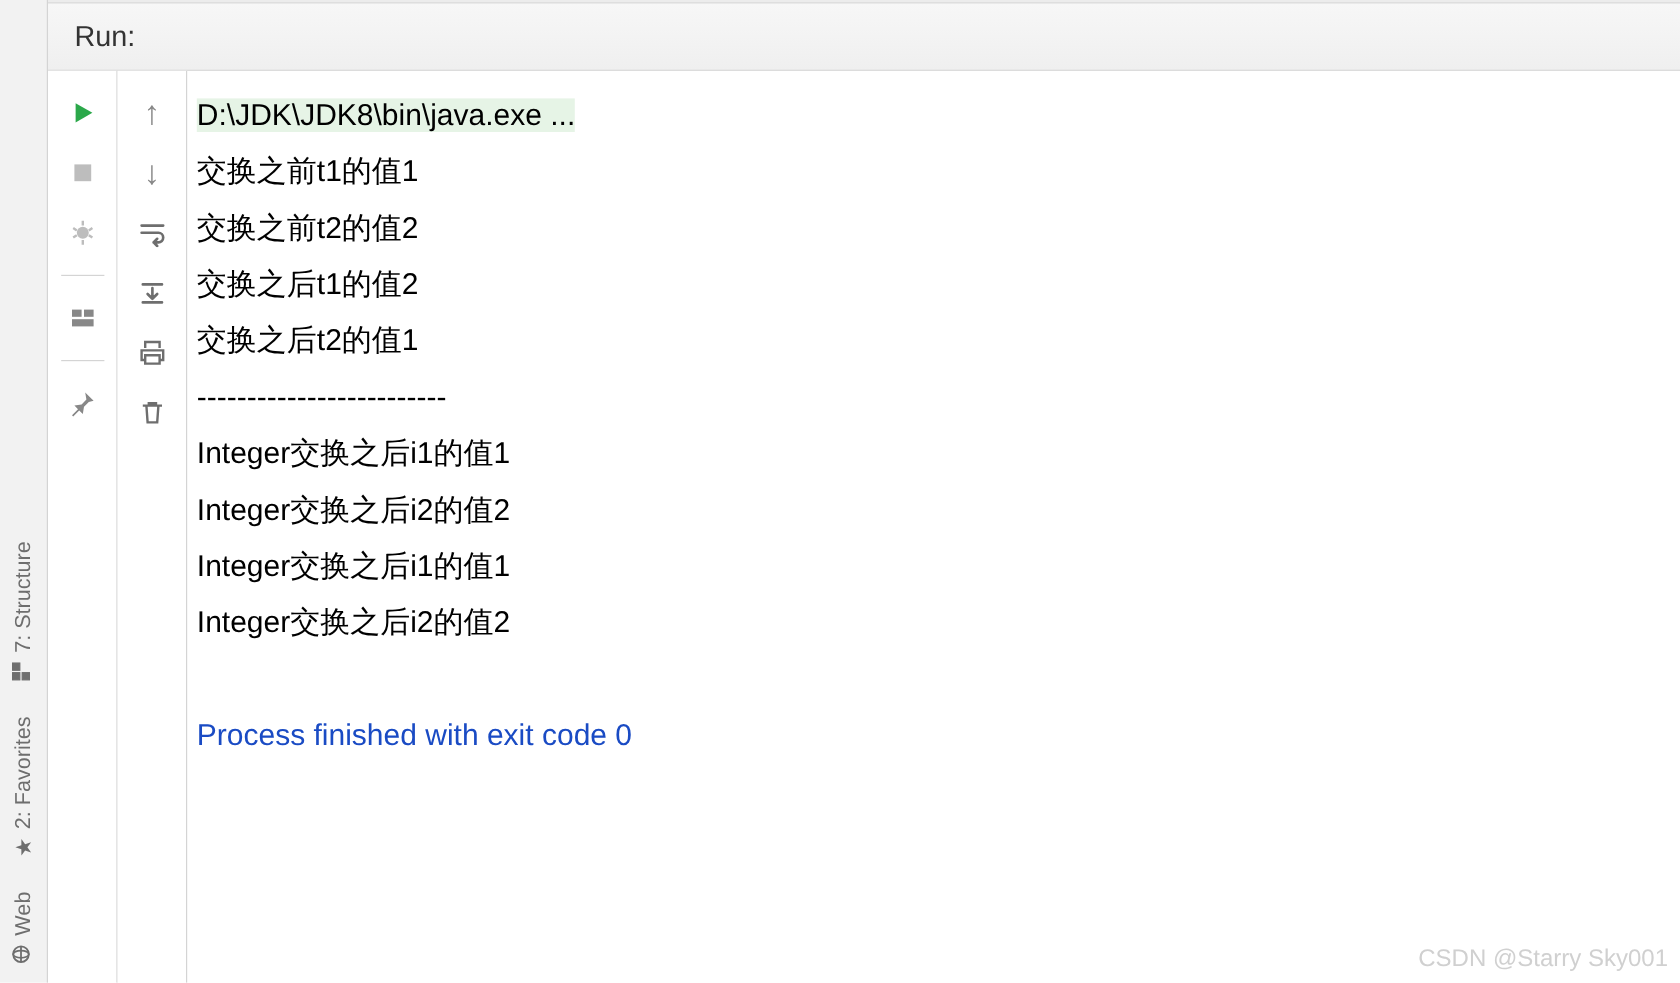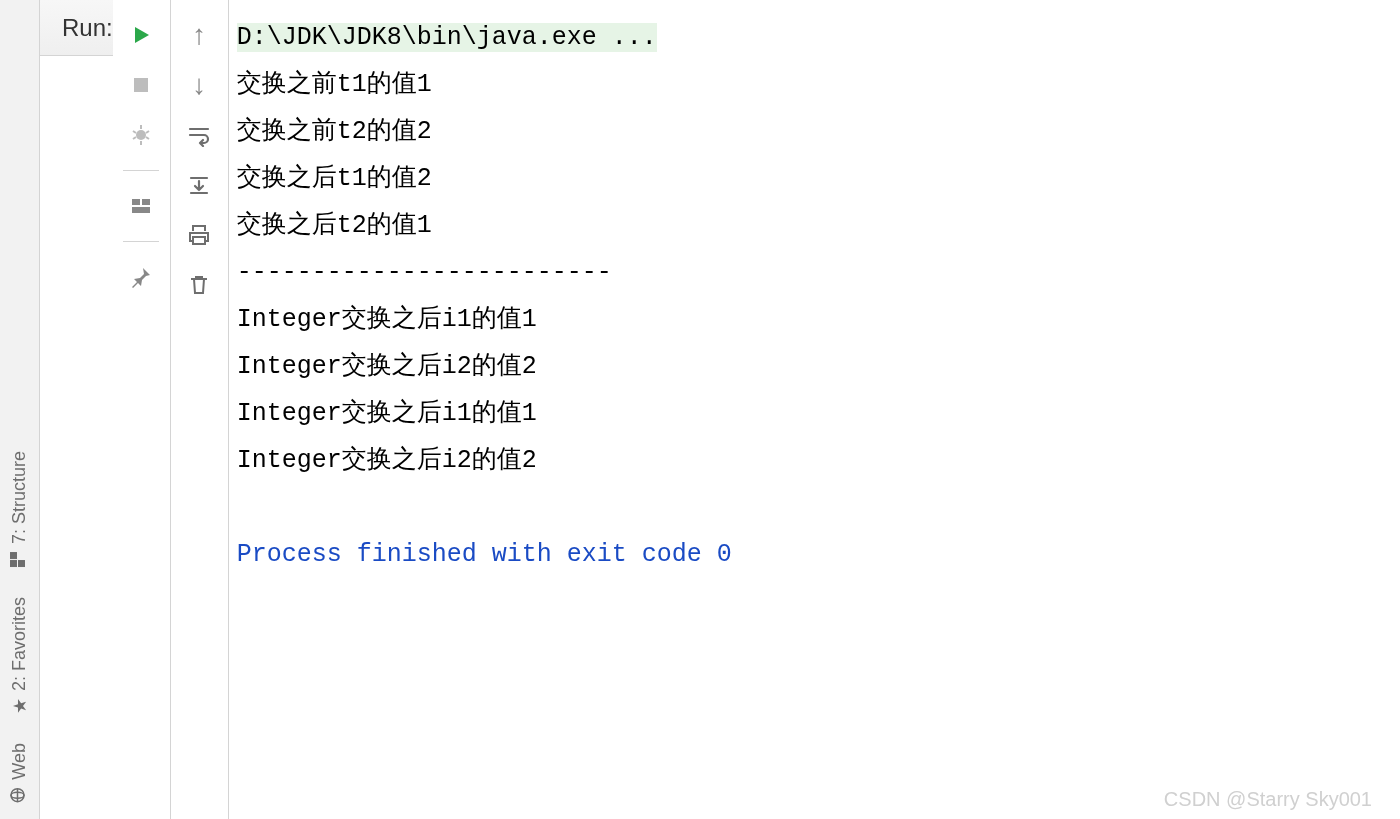--- a/index.html
+++ b/index.html
@@ -46,21 +46,21 @@
     width: 16px; height: 16px;
     fill: #6e6e6e;
     stroke: #6e6e6e;
   }
 
   
   .main-col {
     flex: 1;
     height: 100%;
     display: flex;
-    flex-direction: row;
+    flex-direction: column;
     position: relative;
   }
 
   
   .top-line {
     height: 3px;
     background: #ececec;
     border-bottom: 1px solid #d4d4d4;
   }
 
@@ -145,36 +145,36 @@
   }
   .arrow-up, .arrow-down {
     font-size: 28px;
     line-height: 1;
   }
 
   
   .console {
     flex: 1;
     padding: 14px 16px 14px 8px;
-    font-family: Liberation Mono, monospace;
+    font-family: Liberation Sans, sans-serif;
     font-size: 25px;
     line-height: 47px;
     white-space: pre;
     overflow: auto;
   }
   .line0 {
     background: #e6f4e6;
     display: inline;
   }
   .exitline {
     color: #1a4bc4;
   }
   .watermark {
     position: absolute;
-    right: 28px;
+    right: 10px;
     bottom: 8px;
     color: #d0d0d0;
     font-size: 20px;
     font-family: Arial, sans-serif;
   }
 </style>
 </head>
 <body>
 
 <div class="left-dock">

